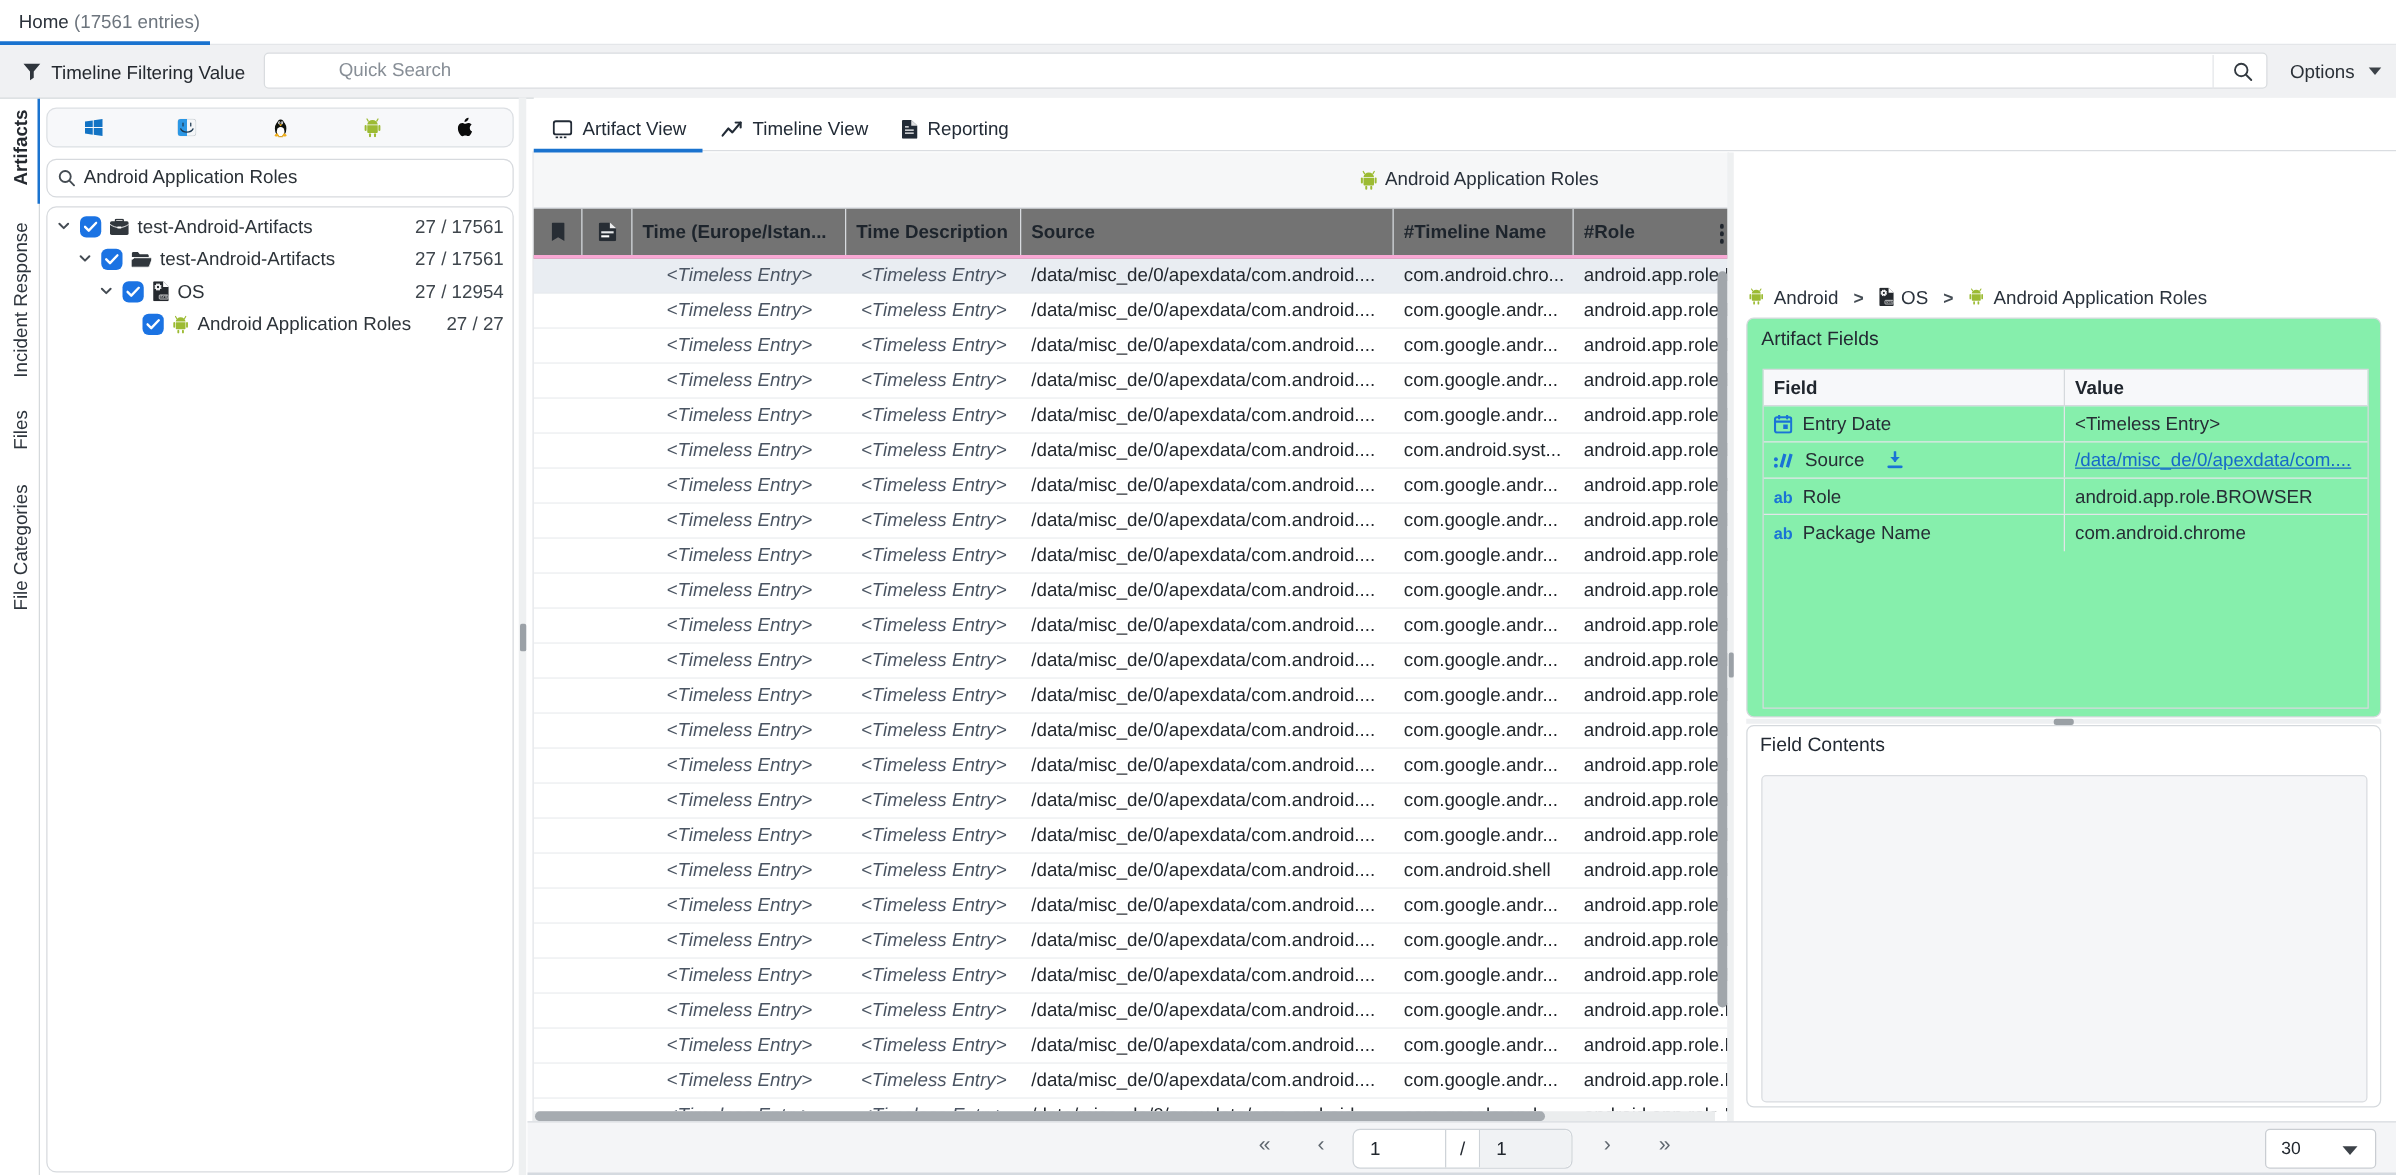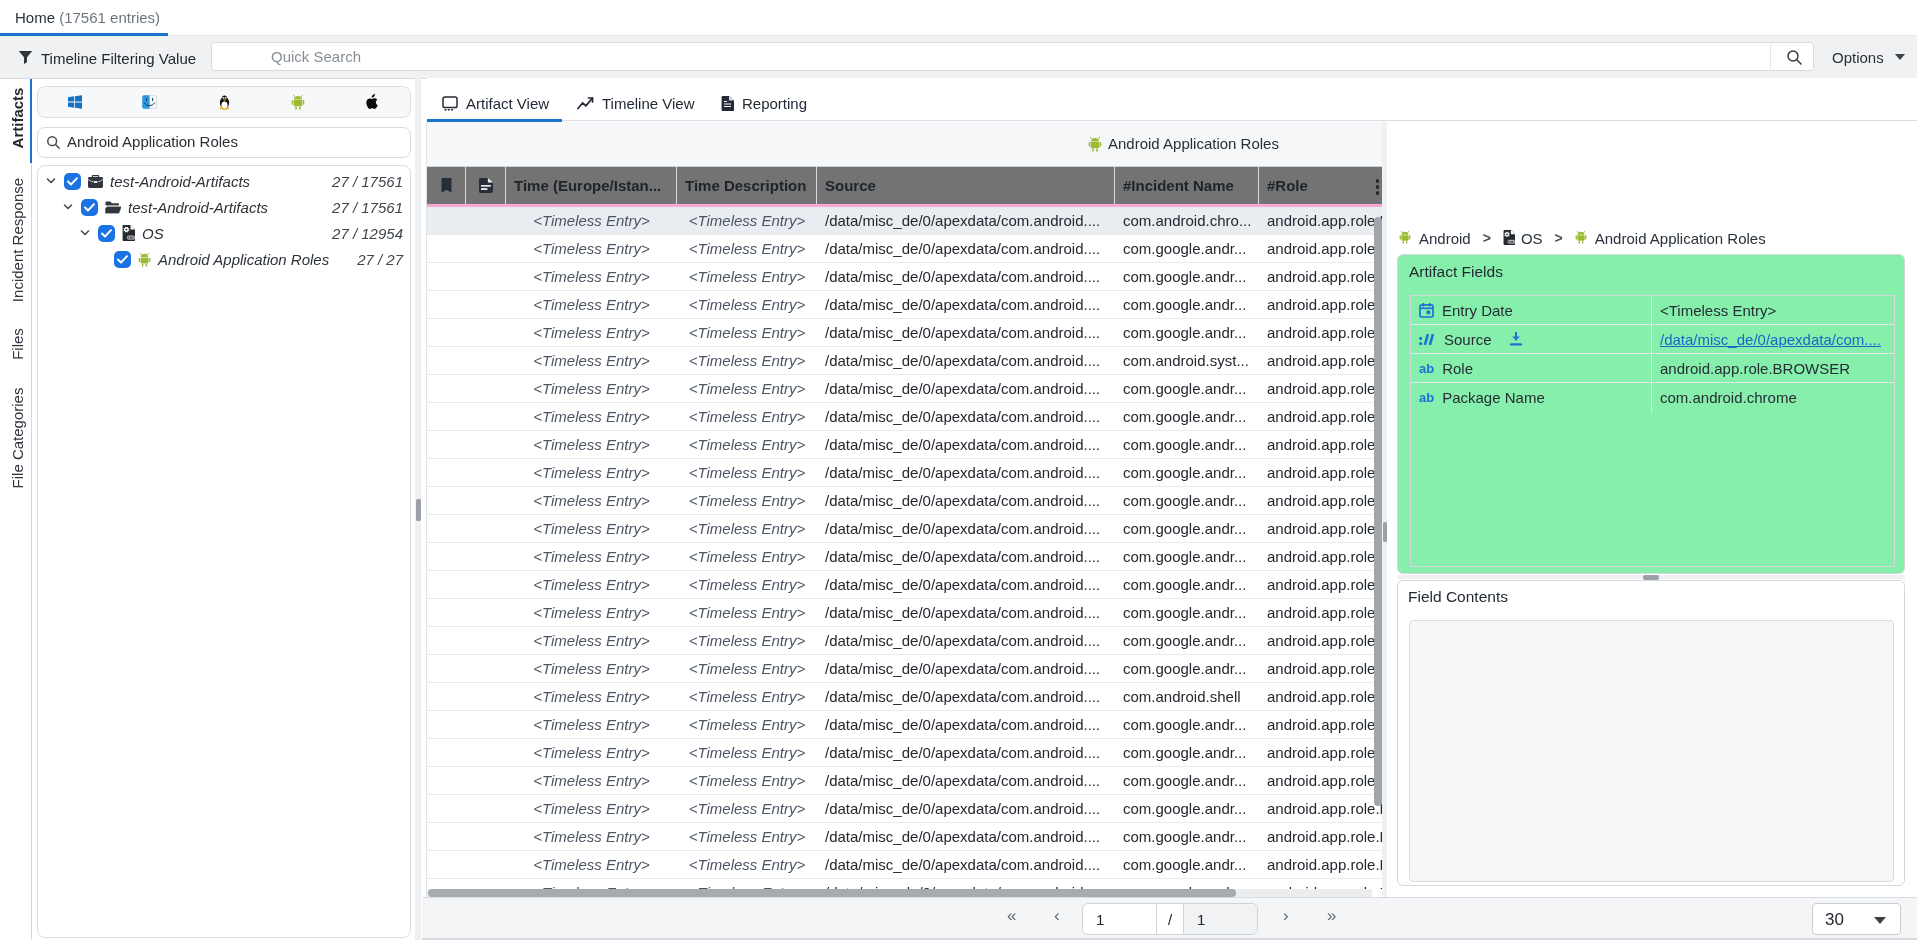--- a/index.html
+++ b/index.html
@@ -16,21 +16,21 @@
 #optcaret {position:absolute;left:1895px;top:54px;width:0;height:0;border-left:5.5px solid transparent;border-right:5.5px solid transparent;border-top:6.5px solid #3c4248;}
 
 #lstrip-border {position:absolute;left:31px;top:78px;width:1px;height:862px;background:#d5d9dc;}
 #lstrip-blue {position:absolute;left:29.5px;top:79px;width:2.5px;height:84px;background:#1a73cf;}
 .vlab {position:absolute;white-space:nowrap;font-size:15px;color:#2e353d;transform:translate(-50%,-50%) rotate(-90deg);}
 
 #osbar {position:absolute;left:37px;top:86px;width:374px;height:32px;background:#f7f8fa;border:1px solid #dcdfe3;border-radius:8px;display:flex;align-items:center;}
 #osbar .slot {flex:1;display:flex;justify-content:center;align-items:center;}
 #lsearch {position:absolute;left:37px;top:127px;width:374px;height:31px;background:#fff;border:1px solid #d7dade;border-radius:8px;}
 #lsearch .txt {position:absolute;left:29px;top:5px;font-size:15px;color:#2a3036;}
-#tree {position:absolute;left:37px;top:165px;width:374px;height:773px;background:#fff;border:1px solid #d7dade;border-radius:8px;padding-top:2px;font-style:italic;}
+#tree {position:absolute;left:37px;top:165px;width:374px;height:773px;background:#fff;border:1px solid #d7dade;border-radius:8px;padding-top:2px;}
 .trw {position:relative;height:26px;display:flex;align-items:center;font-size:15px;color:#2d3339;}
 .trw .cnts {position:absolute;right:7px;color:#3f464d;}
 .cb {display:inline-flex;width:17px;height:17px;background:#1b73e3;border-radius:5px;justify-content:center;align-items:center;flex:none;}
 .car {flex:none;}
 
 #mainborder {position:absolute;left:426px;top:121px;width:1px;height:776px;background:#e1e4e7;}
 #tableright {position:absolute;left:1382px;top:122px;width:1px;height:775px;background:#e3e6e9;}
 #tabbar {position:absolute;left:427px;top:78px;width:1490px;height:43px;background:#fff;border-bottom:1px solid #dadde1;}
 .tab {position:absolute;top:17px;font-size:15px;color:#222b36;display:flex;align-items:center;gap:8px;}
 #tabline {position:absolute;left:427px;top:119px;width:135px;height:3px;background:#1a73cf;z-index:3;}
@@ -78,21 +78,21 @@
 #fcbox {position:absolute;left:1397px;top:580px;width:508px;height:306px;background:#fff;border:1px solid #d5d9dd;border-radius:6px;}
 #fcbox .title {position:absolute;left:10px;top:7px;font-size:15.5px;color:#232a33;}
 #fcbox .empty {position:absolute;left:11px;top:39px;width:485px;height:262px;background:#f5f6f8;border:1px solid #d9dce0;border-radius:4px;}
 
 #pagbar {position:absolute;left:422px;top:897px;width:1495px;height:43px;background:#f4f5f7;border-top:1px solid #d8dbdf;border-bottom:2px solid #d5dae0;}
 .parrow {position:absolute;top:8px;font-size:17px;color:#606870;}
 #pgroup {position:absolute;left:660px;top:5px;width:176px;height:32px;border:1px solid #ced3d8;border-radius:6px;background:#fff;display:flex;font-size:15px;color:#21272e;}
 #pgroup .b1 {width:74px;border-right:1px solid #ced3d8;display:flex;align-items:center;padding-left:13px;}
 #pgroup .bm {width:26px;display:flex;align-items:center;justify-content:center;}
 #pgroup .b2 {flex:1;background:#f0f2f4;border-left:1px solid #ced3d8;display:flex;align-items:center;padding-left:13px;border-radius:0 6px 6px 0;}
-#psel {position:absolute;left:1390px;top:5px;width:89px;height:32px;background:#fff;border:1px solid #c9cdd2;border-radius:4px;font-size:17px;color:#22282f;padding-left:11px;}
+#psel {position:absolute;left:1390px;top:5px;width:89px;height:32px;background:#fff;border:1px solid #c9cdd2;border-radius:4px;font-size:14px;color:#22282f;padding-left:11px;}
 #psel .v {position:absolute;left:12px;top:6px;}
 #psel .c {position:absolute;right:14px;top:13px;width:0;height:0;border-left:6px solid transparent;border-right:6px solid transparent;border-top:7px solid #3c4248;}
 </style></head>
 <body>
 <div id="topbar"></div>
 <div id="hometab">Home <span class="cnt">(17561 entries)</span></div>
 <div id="homeline"></div>
 <div id="filterbar"></div>
 <div id="fb-funnel"><svg width="15" height="15" viewBox="0 0 15 15">
       <path d="M.8 1h13.4L9 7.2v5l-3 1.9V7.2L.8 1z" fill="#2f353c"></path>
@@ -310,21 +310,21 @@
       <svg width="14" height="15" viewBox="0 0 14 15">
         <path d="M1.4 0h7.2L14 4.6v9c0 .8-.6 1.4-1.4 1.4H1.4C.6 15 0 14.4 0 13.6V1.4C0 .6.6 0 1.4 0z" fill="#272d34"></path>
         <path d="M8.9 0 14 4.6H8.9z" fill="#fff" opacity=".92"></path>
         <rect x="2" y="7" width="9.9" height="1.7" fill="#e7e9eb"></rect>
         <rect x="2" y="10.2" width="6.4" height="1.7" fill="#fff"></rect>
       </svg>
     </div>
 <div class="hc" style="width:171px;">Time (Europe/Istan...</div>
 <div class="hc" style="width:140px;">Time Description</div>
 <div class="hc" style="width:298px;">Source</div>
-<div class="hc" style="width:144px;">#Incident Name</div>
+<div class="hc" style="width:144px;">#Timeline Name</div>
 <div class="hc" style="flex:1;border-right:none;">#Role</div>
 </div>
 <div id="tbody">
 <div class="trow sel">
       <div class="c0"></div>
       <div class="c1"></div>
       <div class="c2"><i>&lt;Timeless Entry&gt;</i></div>
       <div class="c3"><i>&lt;Timeless Entry&gt;</i></div>
       <div class="c4">/data/misc_de/0/apexdata/com.android....</div>
       <div class="c5">com.android.chro...</div>
@@ -605,20 +605,24 @@
         <rect x="4.2" y="12.6" width="1.6" height="3.2" rx="0.8"></rect>
         <rect x="8.2" y="12.6" width="1.6" height="3.2" rx="0.8"></rect>
       </g>
     </svg>
     <span style="margin-left:8px;">Android Application Roles</span>
   </div>
 
 <div id="afbox">
 <div class="title">Artifact Fields</div>
 <div id="aftable">
+<div class="hrow">
+        <div class="fc">Field</div>
+        <div class="vc">Value</div>
+      </div>
 <div class="frow">
         <div class="fc">
           <svg width="15" height="15" viewBox="0 0 15 15">
             <rect x="1" y="1.8" width="13" height="12.2" rx="1.6" fill="none" stroke="#1a73d6" stroke-width="1.7"></rect>
             <path d="M4.3 0.2v2.6M10.7 0.2v2.6" stroke="#1a73d6" stroke-width="1.7" stroke-linecap="round"></path>
             <path d="M1.4 5.3h12.2" stroke="#1a73d6" stroke-width="1.7"></path>
             <rect x="7.6" y="7.6" width="3.6" height="3.6" fill="#1a73d6"></rect>
           </svg>
           <span>Entry Date</span>
         </div>

